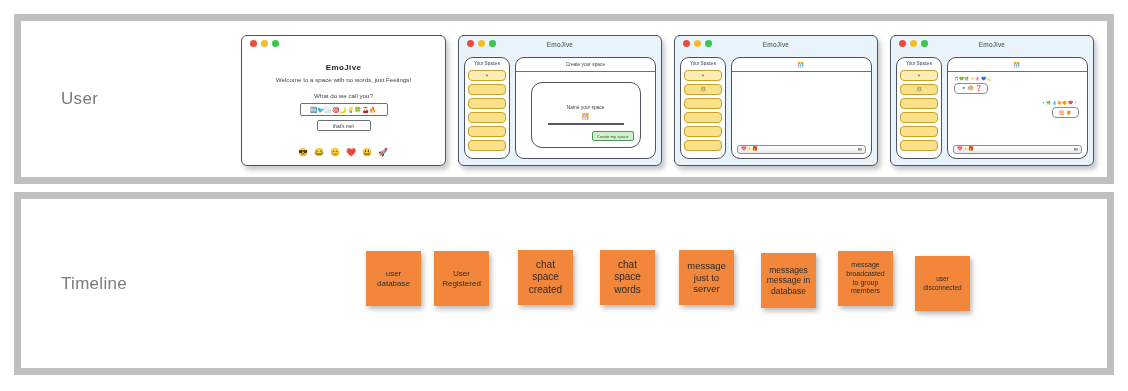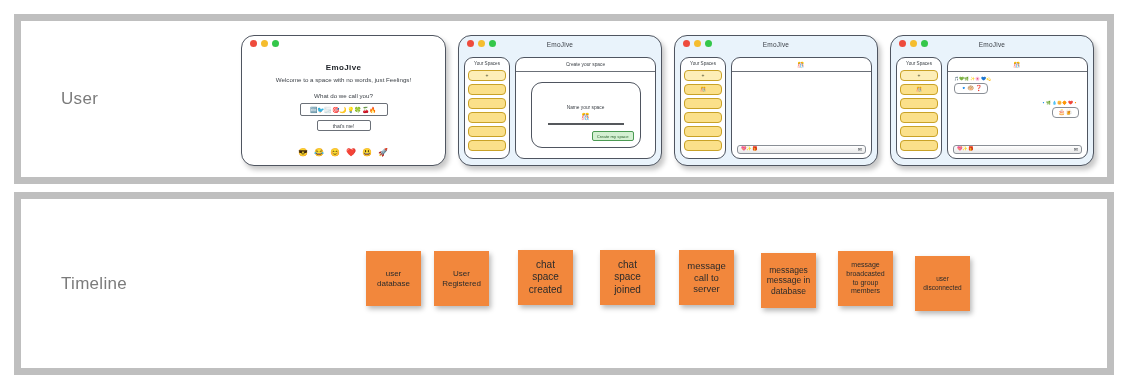--- a/index.html
+++ b/index.html
@@ -31,21 +31,21 @@
     color:#7b7b7b;
     letter-spacing:.3px;
     white-space:nowrap;
   }
 
   
   .win{
     position:absolute;
     box-sizing:border-box;
     border:1.6px solid #4f5560;
-    border-radius:13px;
+    border-radius:6px;
     background:#ffffff;
     box-shadow:3px 4px 5px rgba(0,0,0,.22);
   }
   .win.blue{ background:#e9f3fb; }
   .titlebar{
     position:relative;
     height:17px;
     display:flex;align-items:center;
   }
   .dots{ position:absolute; left:8px; top:4px; display:flex; gap:4px;}
@@ -348,28 +348,28 @@
       <span>chat</span>
       <span>space</span>
       <span>created</span>
     </div>
   </div>
 
   <div class="sticky" style="left:600px;top:250px;font-size:10px;">
     <div>
       <span>chat</span>
       <span>space</span>
-      <span>joined</span>
+      <span>words</span>
     </div>
   </div>
 
   <div class="sticky" style="left:679px;top:250px;font-size:9.5px;">
     <div>
       <span>message</span>
-      <span>call to</span>
+      <span>just to</span>
       <span>server</span>
     </div>
   </div>
 
   <div class="sticky" style="left:761px;top:253px;font-size:8.5px;justify-content:center;">
     <div>
       <span>messages</span>
       <span>message in</span>
       <span>database</span>
     </div>

